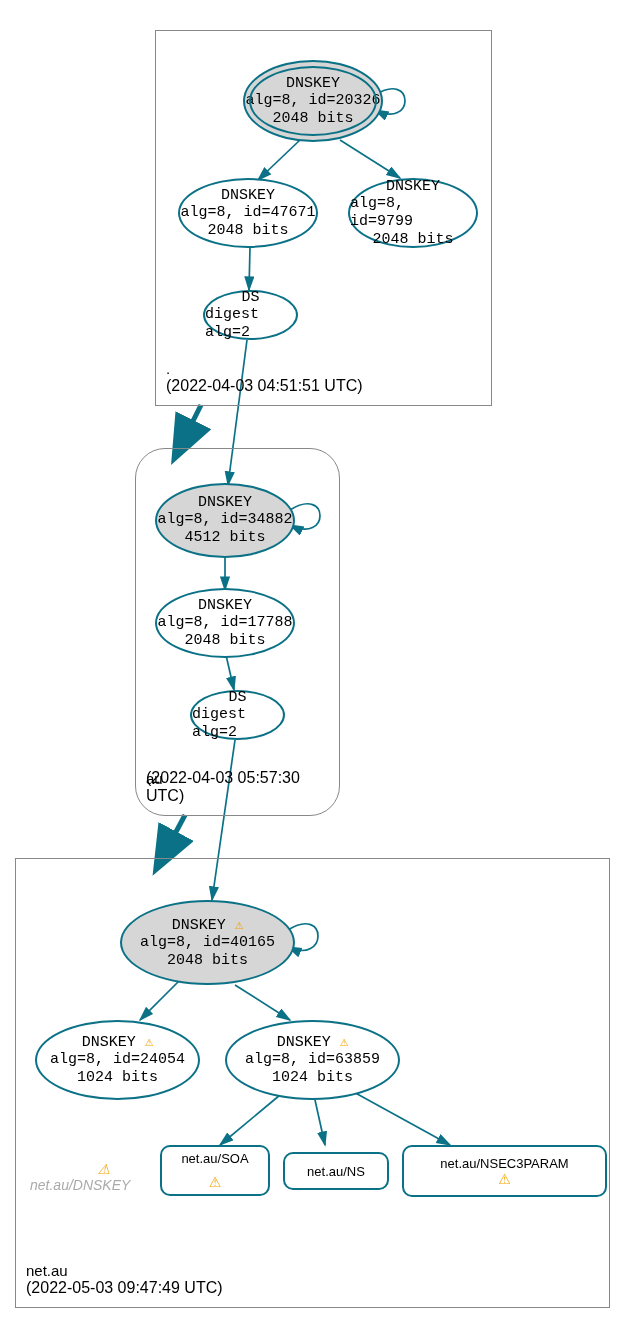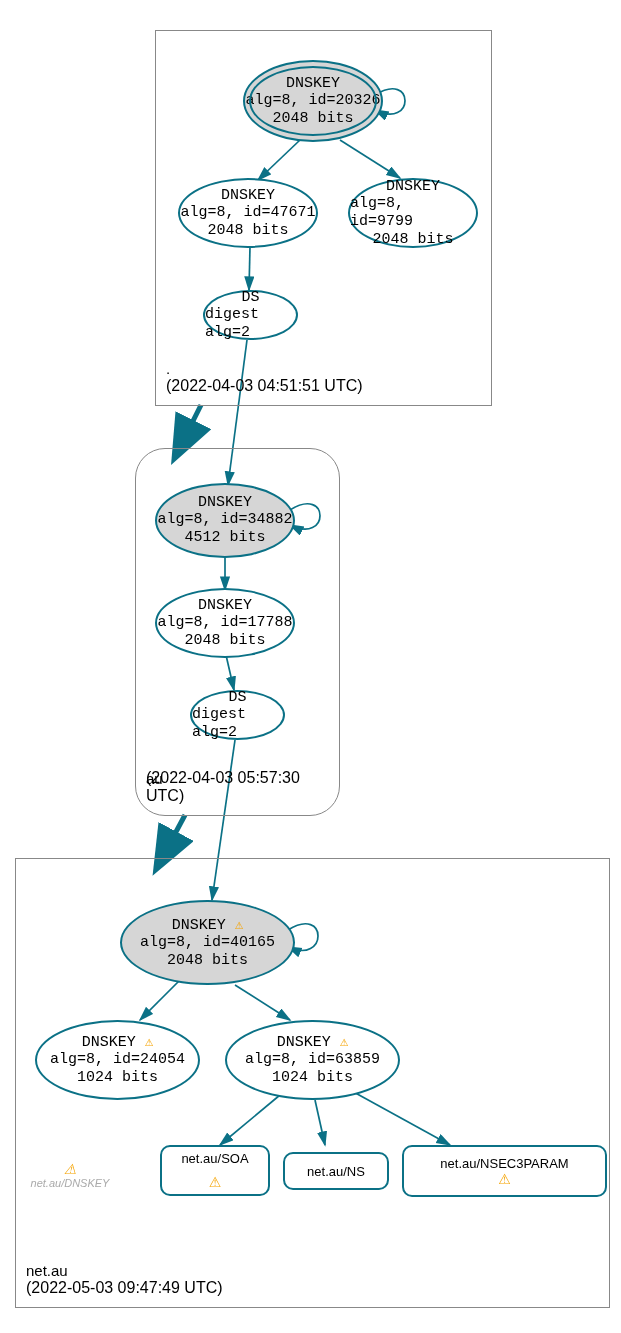--- a/index.html
+++ b/index.html
@@ -47,24 +47,24 @@
     left: 4px; right: 4px; top: 4px; bottom: 4px;
     border: 2px solid #0b7186;
     border-radius: 50%;
     pointer-events: none;
   }
   .ellipse.gray { background: #d6d6d6; }
   .title { font-size: 15px; }
   .sub   { font-size: 15px; line-height: 1.2; }
   .warn-note {
     position: absolute;
-    font-size: 11px;
+    font-size: 14px;
     font-style: italic;
     color: #aaa;
-    text-align: center;
+    text-align: right;
   }
   .recbox {
     position: absolute;
     border: 2px solid #0b7186;
     border-radius: 10px;
     background: #fff;
     display: flex;
     flex-direction: column;
     align-items: center;
     justify-content: center;

